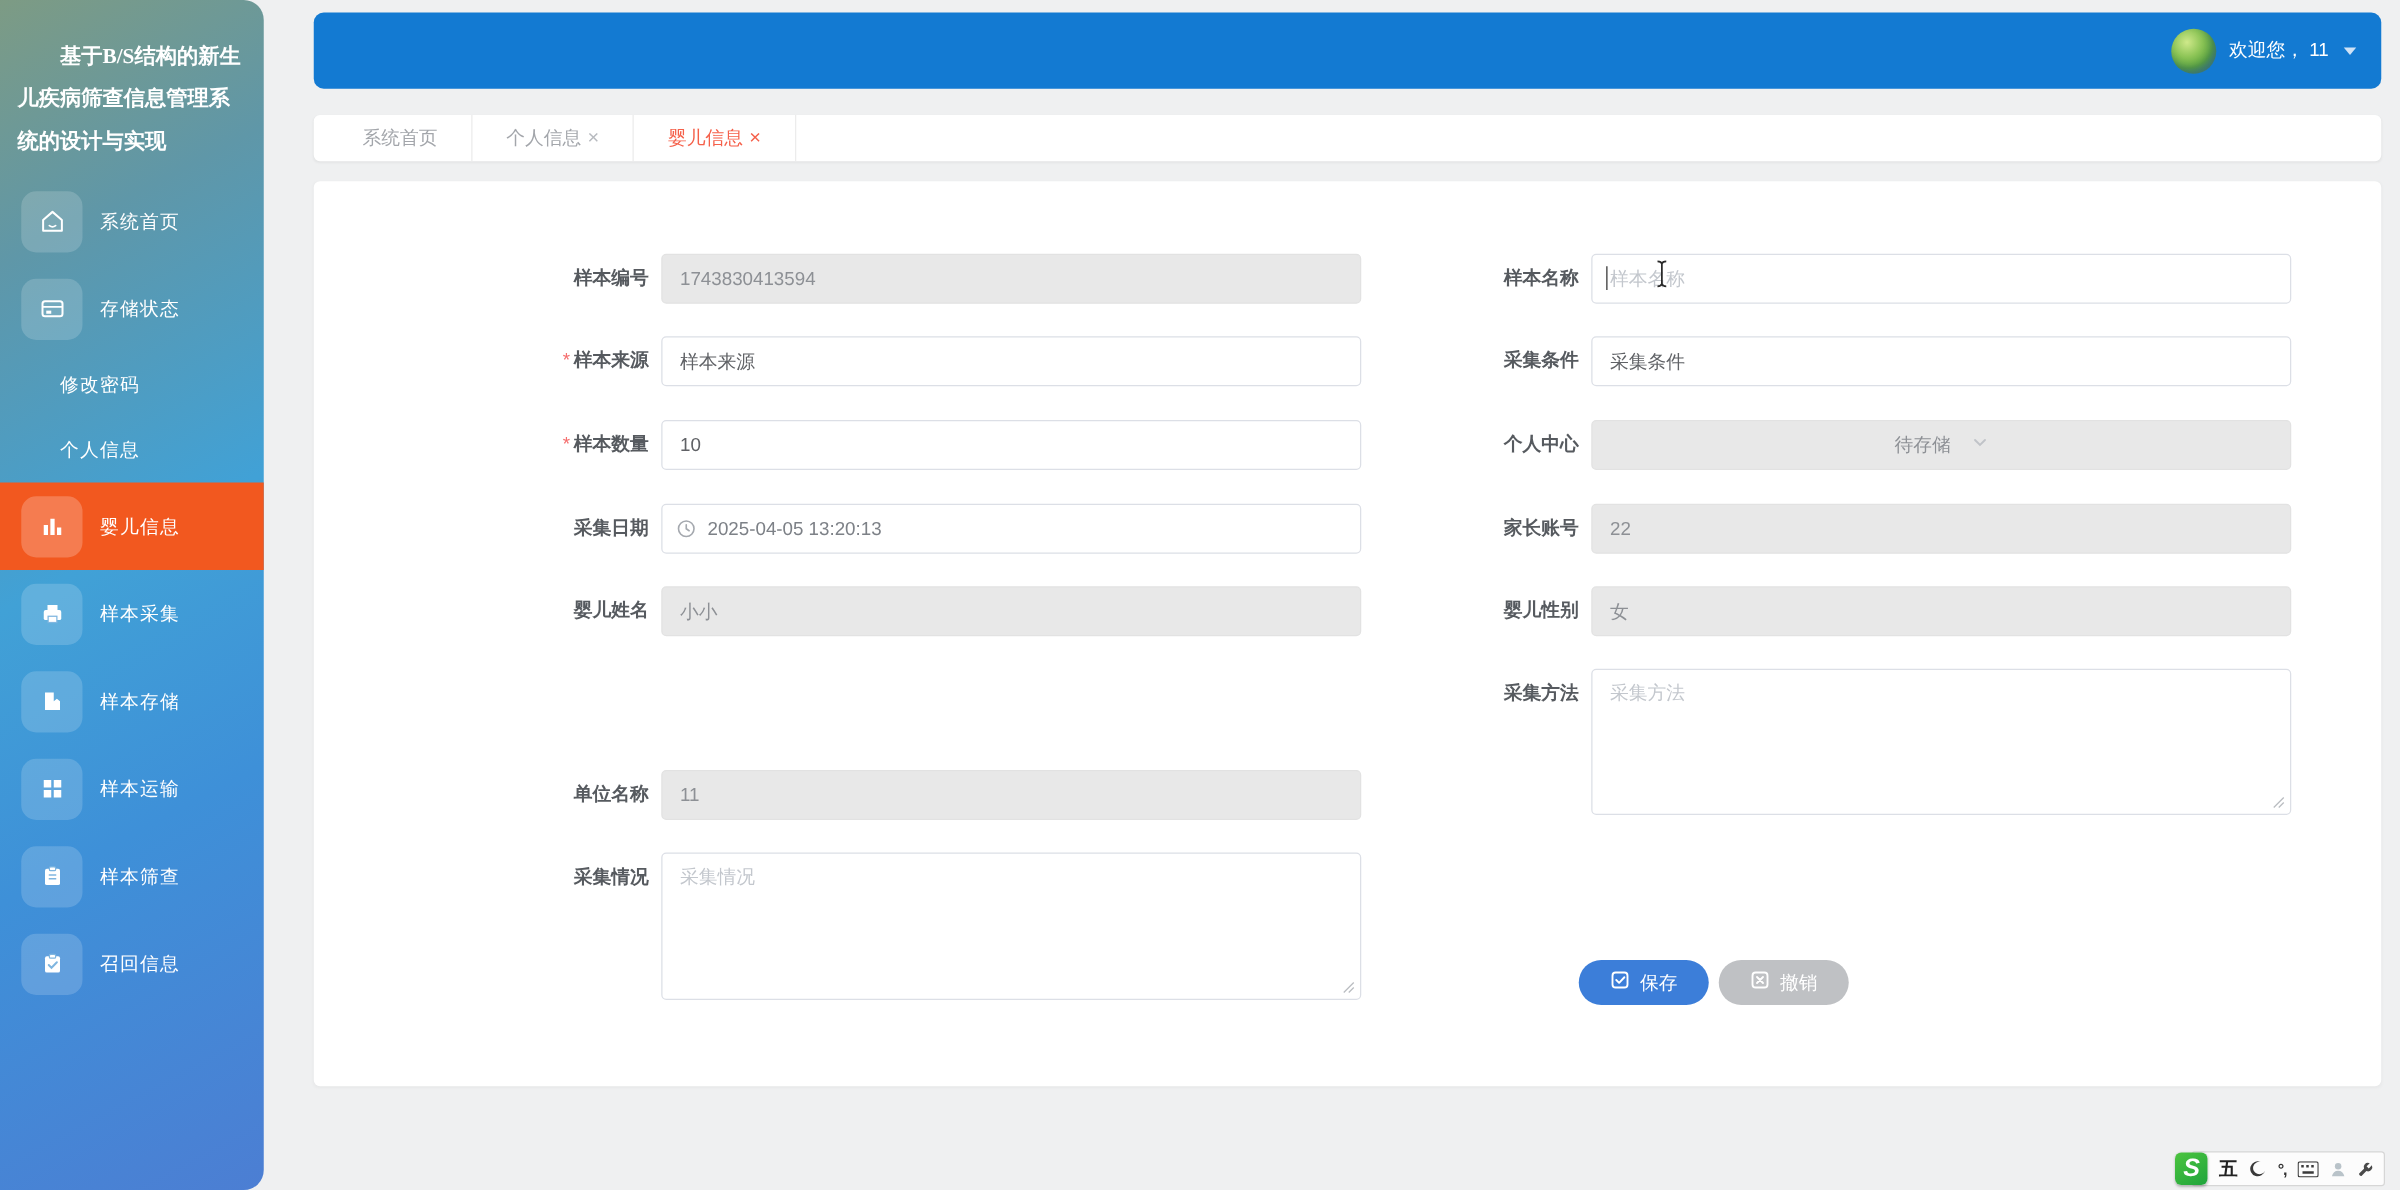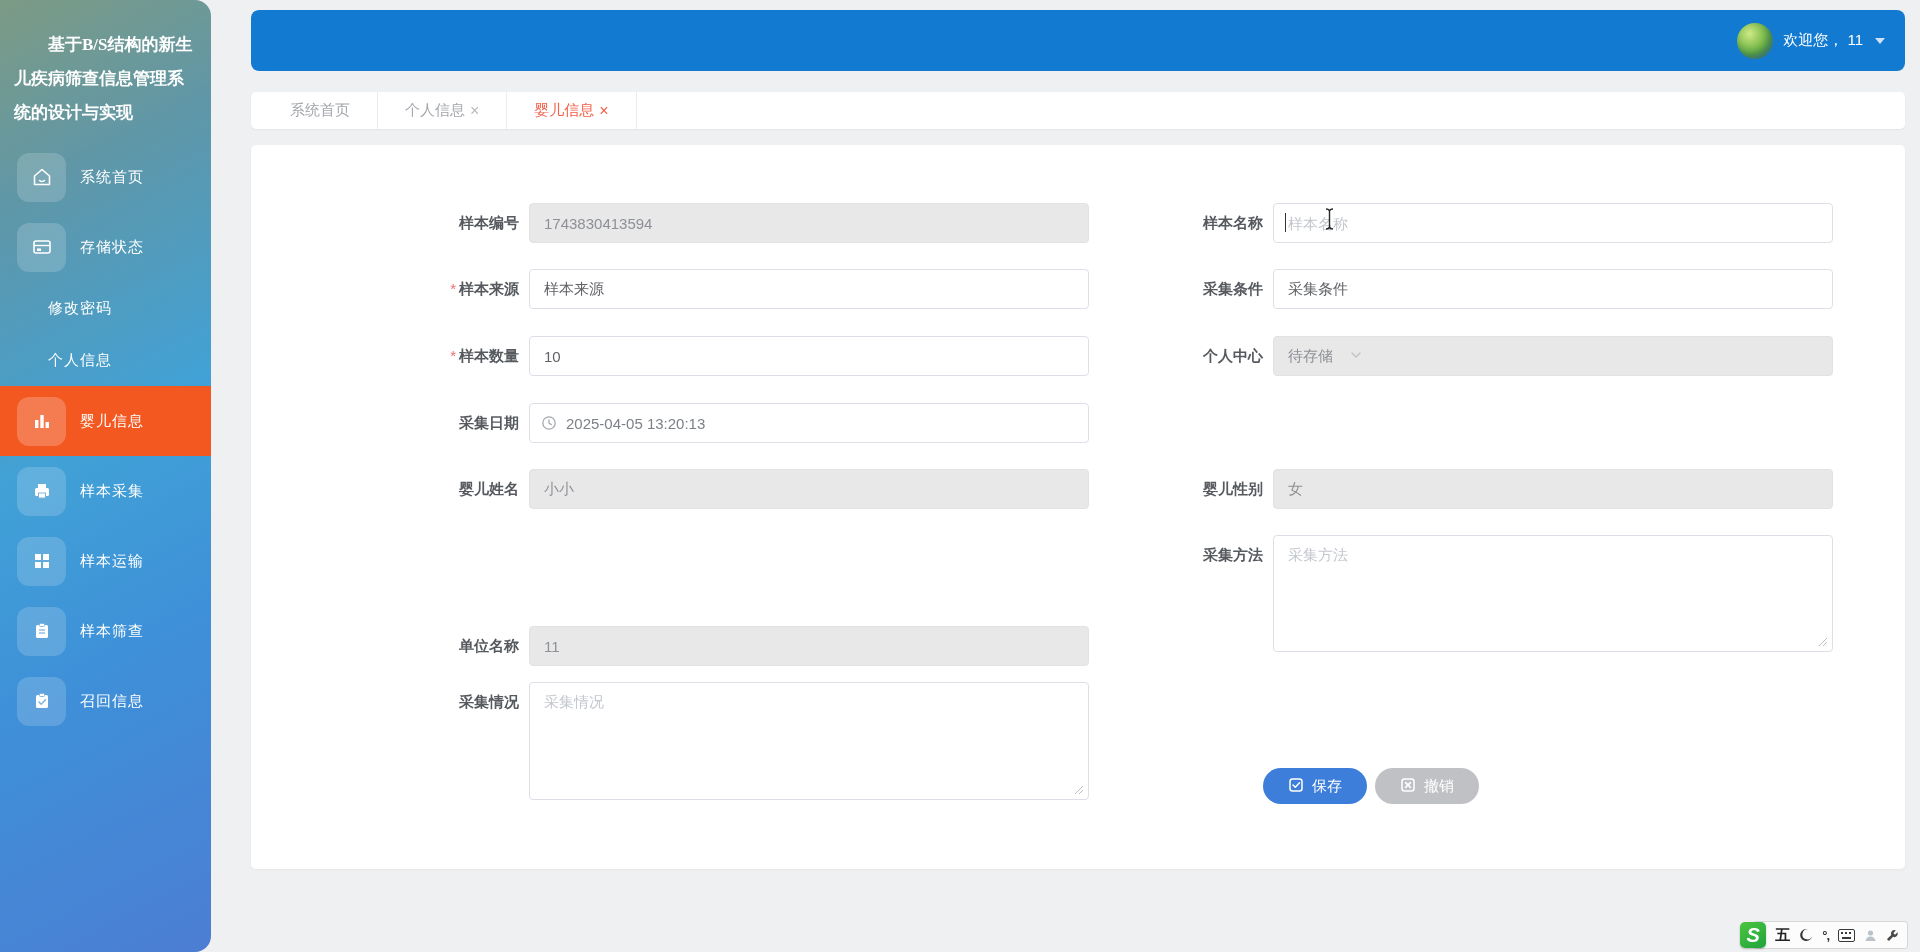--- a/index.html
+++ b/index.html
@@ -42,28 +42,28 @@
   .fi.colL{left:158px;}
   .fi.colR{left:902px;}
   .fi label{width:110px;flex:none;text-align:right;margin-right:10px;font-size:15px;font-weight:700;color:#565a5f;line-height:40px;white-space:nowrap;}
   .req{color:#f56c6c;margin-right:3px;font-weight:400;}
   .ctrl{width:560px;position:relative;}
   .el{width:560px;height:40px;box-sizing:border-box;border:1px solid #dcdfe6;border-radius:4px;background:#fff;
     padding:16px 14px;font-size:15px;color:#606266;font-family:inherit;outline:none;}
   .el::placeholder{color:#c3c7cd;}
   .el.dis{background:#e8e8e8;border-color:#e2e2e2;color:#8d9095;}
   textarea.el{height:118px;padding:9px 14px;resize:none;line-height:20px;}
-  .sel{display:flex;align-items:center;justify-content:flex-start;cursor:not-allowed;gap:16px;}
+  .sel{display:flex;align-items:center;justify-content:center;cursor:not-allowed;gap:16px;}
   .sel .sel-text{color:#8d9095;}
   .clock-ic{position:absolute;left:12px;top:12px;}
   .el.with-ic{padding-left:36px;color:#7d8187;}
   .grip{position:absolute;right:5px;bottom:5px;}
 
   .t1{top:58px}.t2{top:124px}.t3{top:191px}.t4{top:258px}.t5{top:324px}
-  .tR6{top:390px}.tL6{top:481px}.tL7{top:537px}
+  .tR6{top:390px}.tL6{top:471px}.tL7{top:537px}
 
   .btn-row{position:absolute;left:1012px;top:623px;display:flex;gap:8px;}
   .btn{height:36px;border:none;border-radius:18px;padding:0 25px;font-size:15px;color:#fff;
     display:inline-flex;align-items:center;gap:8px;cursor:pointer;font-family:inherit;}
   .btn.save{background:#3c7ed9;}
   .btn.cancel{background:#bfc1c4;}
 
   
   .ibeam{position:absolute;left:1323px;top:207px;color:#1c1c1c;font-size:18px;pointer-events:none;}
   .tcaret{position:absolute;left:1285px;top:213px;width:1px;height:19px;background:#333;pointer-events:none;}
@@ -129,20 +129,28 @@
       <span class="tile">
         <svg width="22" height="22" viewBox="0 0 22 22">
             <rect x="4" y="8" width="14" height="8" rx="1.5" fill="#fff"></rect>
             <rect x="7" y="4" width="8" height="4" fill="#fff"></rect>
             <rect x="7.5" y="13" width="7" height="5" fill="#fff" stroke="#7fb6e0" stroke-width="1"></rect>
           </svg>
       </span>
       <span class="mi-label">样本采集</span>
     </div>
 
+    <div class="mi">
+      <span class="tile">
+        <svg width="22" height="22" viewBox="0 0 22 22">
+            <path d="M5 4 H17 V18 H5 Z M12 4 V11 L14.5 9 L17 11 V4 Z" fill="#fff" fill-rule="evenodd"></path>
+          </svg>
+      </span>
+      <span class="mi-label">样本存储</span>
+    </div>
 
     <div class="mi">
       <span class="tile">
         <svg width="22" height="22" viewBox="0 0 22 22">
             <rect x="4" y="4" width="6" height="6" fill="#fff"></rect>
             <rect x="12" y="4" width="6" height="6" fill="#fff"></rect>
             <rect x="4" y="12" width="6" height="6" fill="#fff"></rect>
             <rect x="12" y="12" width="6" height="6" fill="#fff"></rect>
           </svg>
       </span>
@@ -267,20 +275,24 @@
         <span class="sel-text">待存储</span>
         <span>
           <svg width="14" height="14" viewBox="0 0 14 14">
               <path d="M3 5 l4 4 4-4" fill="none" stroke="#c0c3c8" stroke-width="1.5" stroke-linecap="round"></path>
             </svg>
         </span>
       </div>
     </div>
   </div>
 
+  <div class="fi colR t4">
+    <label>家长账号</label>
+    <div class="ctrl"><input class="el dis" disabled="" value="22" style=""></div>
+  </div>
 
   <div class="fi colR t5">
     <label>婴儿性别</label>
     <div class="ctrl"><input class="el dis" disabled="" value="女" style=""></div>
   </div>
 
   <div class="fi colR tR6">
     <label>采集方法</label>
     <div class="ctrl">
       <textarea class="el" style="height: 117px;" placeholder="采集方法"></textarea>

